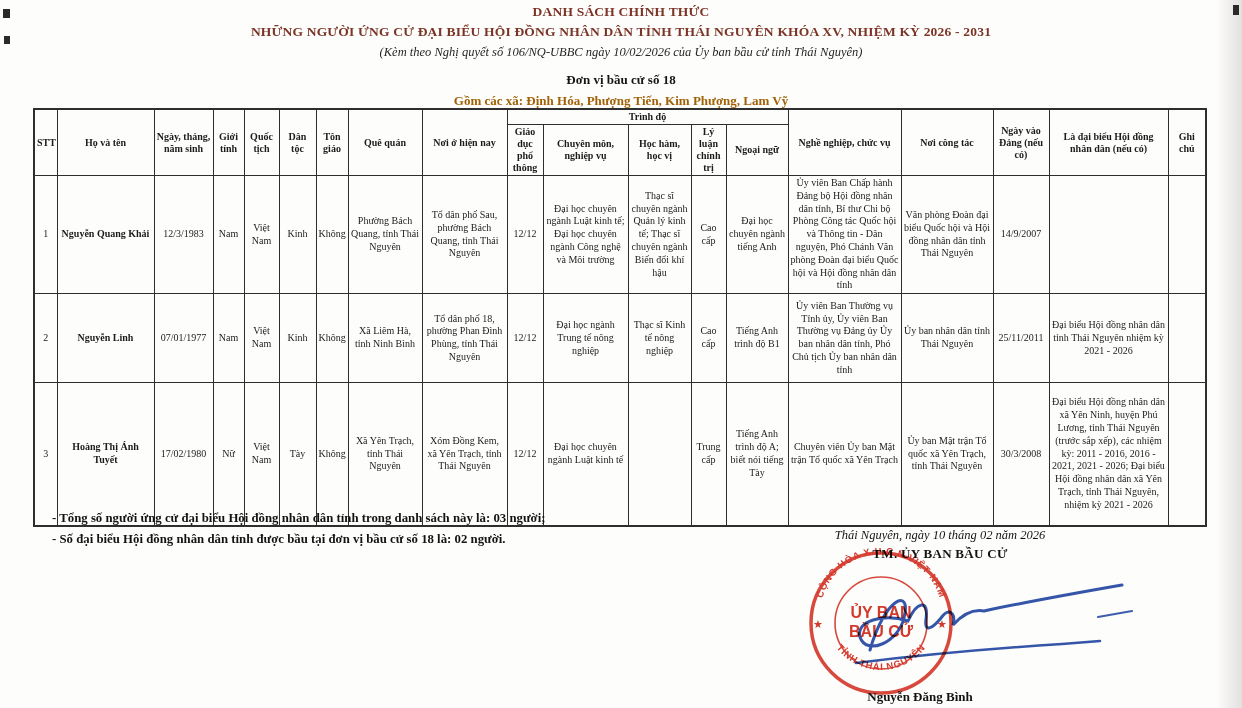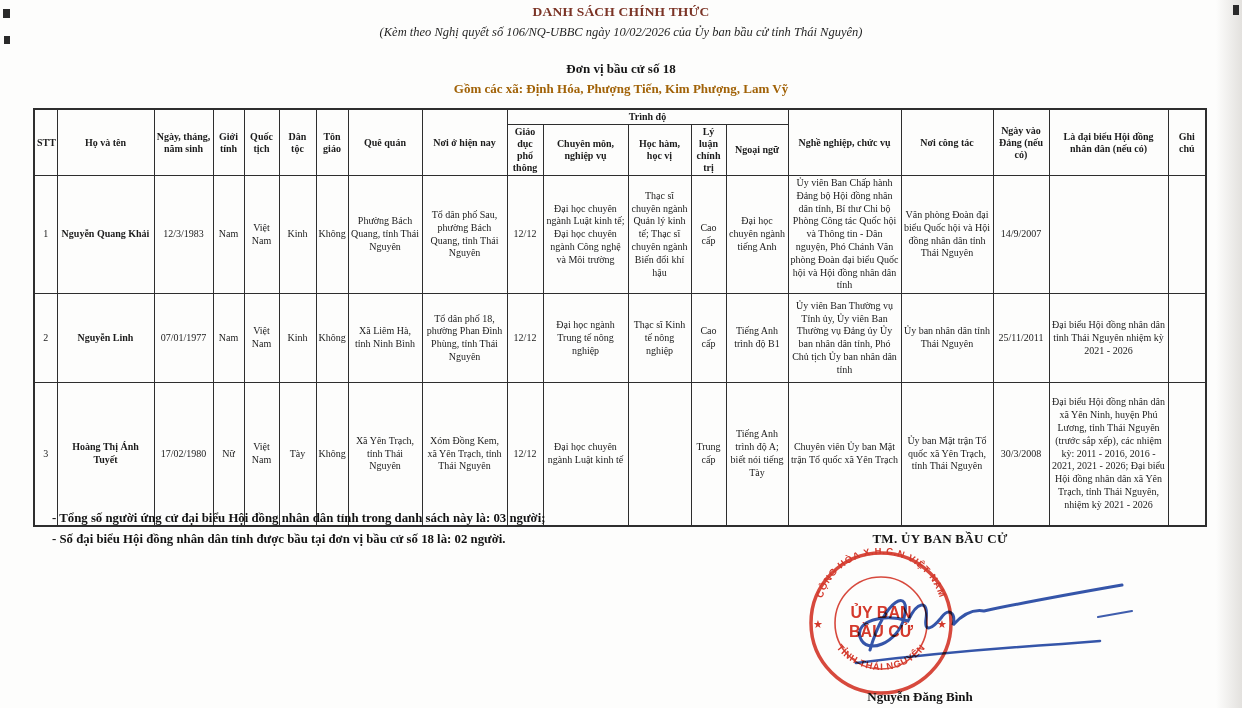--- a/index.html
+++ b/index.html
@@ -7,21 +7,21 @@
         font-family:"Liberation Serif","DejaVu Serif",serif;color:#1b1b1b;}
   
   .scan-edge{position:absolute;right:0;top:0;width:26px;height:100%;
              background:linear-gradient(to right, rgba(0,0,0,0), #e3e1de);}
   .speck{position:absolute;background:#2a2a2a;}
   
   .doc-head{position:absolute;left:0;top:4px;width:1242px;text-align:center;line-height:1.25;}
   .t1{font-size:13.5px;font-weight:bold;color:#7b3426;letter-spacing:.2px;}
   .t2{font-size:13.5px;font-weight:bold;color:#7b3426;margin-top:3px;letter-spacing:.2px;}
   .t3{font-size:12.5px;font-style:italic;color:#262626;margin-top:4px;}
-  .t4{font-size:13px;font-weight:bold;color:#151515;margin-top:20px;}
+  .t4{font-size:13px;font-weight:bold;color:#151515;margin-top:12px;}
   .t5{font-size:13px;font-weight:bold;color:#a16207;margin-top:4px;}
   
   table.main{position:absolute;left:33px;top:108px;width:1172px;border-collapse:collapse;
              table-layout:fixed;border:2px solid #2e2e2e;}
   table.main th,table.main td{border:1px solid #2e2e2e;vertical-align:middle;text-align:center;
              padding:1px 2px;overflow:hidden;}
   table.main th{font-size:10px;font-weight:bold;line-height:1.2;}
   table.main td{font-size:10px;line-height:1.28;}
   tr.hdr-group{height:15px;}
   tr.hdr-main{height:39px;}
@@ -43,20 +43,21 @@
 
 <div id="page">
 
   <div class="scan-edge"></div>
   <div class="speck" style="left:3px;top:9px;width:7px;height:9px;"></div>
   <div class="speck" style="left:4px;top:36px;width:6px;height:8px;"></div>
   <div class="speck" style="left:1233px;top:5px;width:6px;height:10px;"></div>
 
   <div class="doc-head">
     <div class="t1">DANH SÁCH CHÍNH THỨC</div>
+    <div class="t2">NHỮNG NGƯỜI ỨNG CỬ ĐẠI BIỂU HỘI ĐỒNG NHÂN DÂN TỈNH THÁI NGUYÊN KHÓA XV, NHIỆM KỲ 2026 - 2031</div>
     <div class="t3">(Kèm theo Nghị quyết số 106/NQ-UBBC ngày 10/02/2026 của Ủy ban bầu cử tỉnh Thái Nguyên)</div>
     <div class="t4">Đơn vị bầu cử số 18</div>
     <div class="t5">Gồm các xã: Định Hóa, Phượng Tiến, Kim Phượng, Lam Vỹ</div>
   </div>
 
   <table class="main">
     <colgroup>
       <col style="width:23px">
         <col style="width:97px">
         <col style="width:59px">
@@ -169,20 +170,21 @@
       </tr>
     </tbody>
   </table>
 
   <div class="notes">
     <div>- Tổng số người ứng cử đại biểu Hội đồng nhân dân tỉnh trong danh sách này là: 03 người;</div>
     <div>- Số đại biểu Hội đồng nhân dân tỉnh được bầu tại đơn vị bầu cử số 18 là: 02 người.</div>
   </div>
 
   <div class="sig-block">
+    <div class="sig-date">Thái Nguyên, ngày 10 tháng 02 năm 2026</div>
     <div class="sig-tm">TM. ỦY BAN BẦU CỬ</div>
   </div>
 
   <svg class="stamp" width="150" height="150" viewBox="0 0 150 150" xmlns="http://www.w3.org/2000/svg">
     <defs>
       <path id="arcTop" d="M 15 78 A 61 61 0 1 1 135 78"></path>
       <path id="arcBot" d="M 22 84 A 56 56 0 0 0 128 84"></path>
     </defs>
     <circle cx="75" cy="75" r="70" fill="none" stroke="#d6392c" stroke-width="3.5" opacity="0.92"></circle>
     <circle cx="75" cy="75" r="46" fill="none" stroke="#d6392c" stroke-width="1.6" opacity="0.92"></circle>

